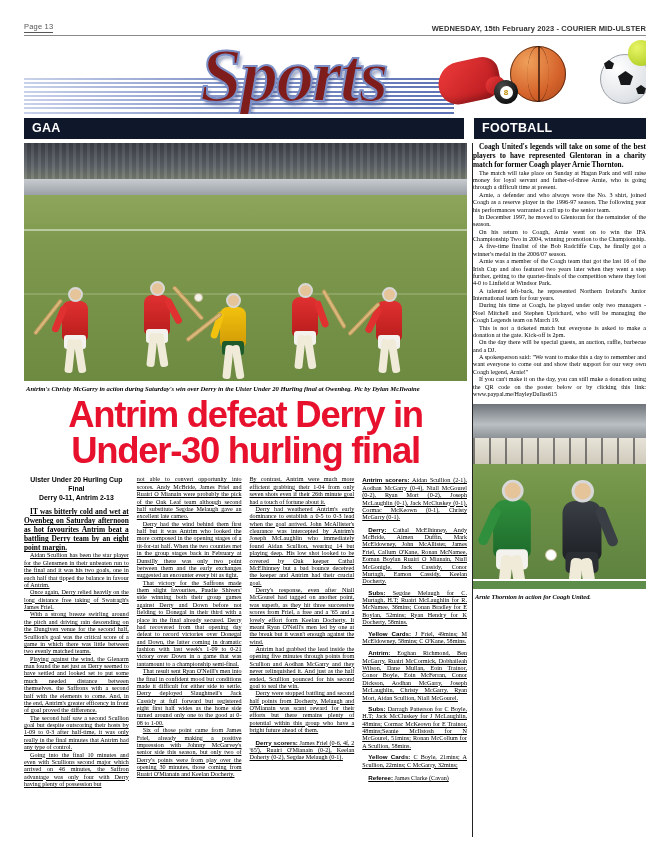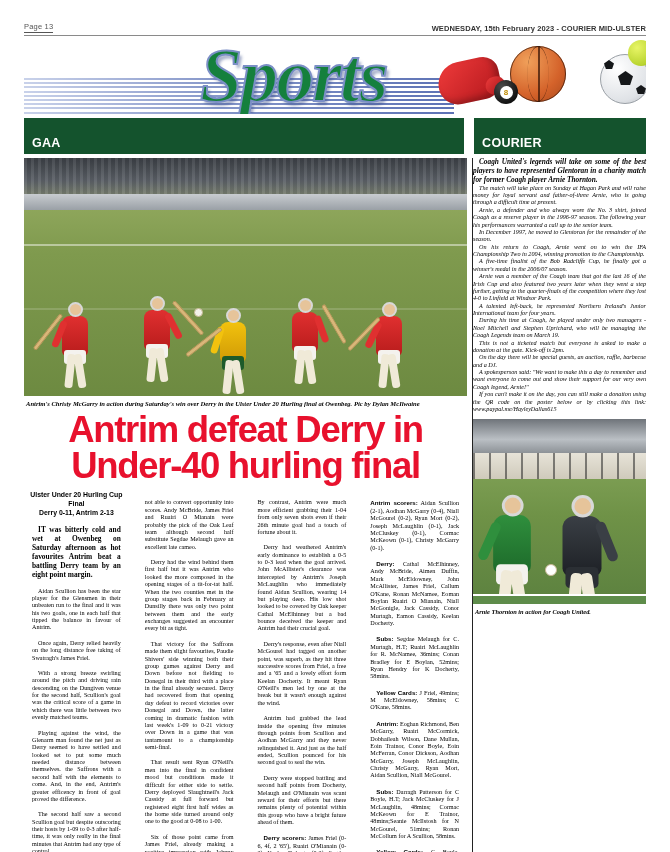--- a/index.html
+++ b/index.html
@@ -26,21 +26,21 @@
   .masthead { position:relative; height:74px; margin-top:4px; overflow:hidden; }
   .mast-stripes { position:absolute; left:0; bottom:4px; width:430px; height:32px; }
   .mast-stripes i { display:block; height:2px; margin-bottom:2.2px;
                     background:linear-gradient(90deg,#c9d2ea 0%,#8596c9 45%,#5d72b5 100%); }
   .mast-courier { position:absolute; left:6px; top:8px;
       font-family:"Liberation Sans", sans-serif; font-weight:bold; font-style:italic;
       font-size:36px; letter-spacing:-1.5px; color:#e8112d; z-index:4;
       text-shadow:1px 1px 0 #fff, 2px 2px 2px rgba(90,110,170,.45); }
   .mast-sports { position:absolute; left:176px; top:-8px; z-index:5;
       font-family:"Liberation Serif", serif; font-style:italic; font-weight:bold;
-      font-size:76px; letter-spacing:-2px; color:#15803d;
+      font-size:76px; letter-spacing:-2px; color:#7f1d1d;
       -webkit-text-stroke:2px #7b8fc6;
       text-shadow:3px 4px 3px rgba(60,80,140,.45); }
   .mast-balls { position:absolute; right:-6px; top:0px; width:230px; height:74px; z-index:3; }
   .ball { position:absolute; border-radius:50%; }
   .b-basket { width:56px; height:56px; left:88px; top:6px;
       background:radial-gradient(circle at 32% 28%, #f0a05a, #d4622a 60%, #a8491c 100%); }
   .b-basket::before, .b-basket::after { content:""; position:absolute; inset:0;
       border-radius:50%; border:1.6px solid rgba(60,25,10,.75); }
   .b-basket::after { border-left:none; border-right:none; transform:scaleX(.38); }
   .b-basket-line { position:absolute; left:50%; top:0; width:1.6px; height:100%;
@@ -62,22 +62,22 @@
       background:linear-gradient(140deg,#ef3b3b,#9d1217); border-radius:10px; }
   .b-eight { position:absolute; left:72px; top:40px; width:24px; height:24px; border-radius:50%;
       background:radial-gradient(circle at 33% 28%, #4a4a4a, #101010 75%);
       display:flex; align-items:center; justify-content:center; }
   .b-eight span { width:13px; height:13px; border-radius:50%; background:#fff;
       font-family:"Liberation Sans",sans-serif; font-size:8px; font-weight:bold; color:#c08b00;
       display:flex; align-items:center; justify-content:center; }
 
   
   .sec-row { display:flex; gap:0; margin-top:4px; }
-  .secbar { background:#14532d; color:#fff; font-family:"Liberation Sans", sans-serif;
-            font-weight:bold; font-size:12.5px; padding:18px 8px 4px; letter-spacing:.3px; }
+  .secbar { background:#0f172a; color:#fff; font-family:"Liberation Sans", sans-serif;
+            font-weight:bold; font-size:12.5px; padding:3px 8px 4px; letter-spacing:.3px; }
   .secbar.gaa { width:443px; }
   .spacer-gap { width:10px; }
   .secbar.football { width:173px; }
 
   
   .body-row { display:flex; margin-top:4px; height:694px; }
   .left-panel { width:443px; position:relative; }
   .vrule { width:10px; position:relative; }
   .vrule::after { content:""; position:absolute; left:4.5px; top:0; bottom:0; width:1.2px;
                   background:#222; }
@@ -110,33 +110,33 @@
   .cap-hurl { font-family:"Liberation Serif", serif; font-style:italic; font-weight:bold;
       font-size:6.6px; padding:4px 2px 2px; line-height:1.2; }
 
   .headline-red { color:#e8112d; font-family:"Liberation Sans", sans-serif;
       font-weight:bold; font-size:36.5px; line-height:.98; letter-spacing:-1.3px;
       text-align:center; margin:2px 0 8px; }
 
   
   .gaa-cols { display:flex; gap:8px; }
   .gcol { width:106px; font-size:6.15px; line-height:1.2; text-align:justify; }
-  .gcol p { margin:8px; text-indent:6px; }
+  .gcol p { margin:0; text-indent:6px;text-decoration:underline; }
   .gcol p.noind { text-indent:0; }
   .subhead { font-family:"Liberation Sans", sans-serif; font-weight:bold; font-size:6.9px;
       text-align:center; line-height:1.25; margin-bottom:5px; }
   .lede { font-weight:bold; font-size:7.4px; line-height:1.22; text-align:justify;
       margin:0 0 3px; text-indent:0; }
   .lede::first-letter { font-size:7.4px; }
   .runhead { font-family:"Liberation Sans", sans-serif; font-weight:bold; font-size:6.2px; }
 
   
   .fb-headline { color:#1568b8; font-family:"Liberation Sans", sans-serif; font-weight:bold;
       font-size:17.5px; line-height:1.05; letter-spacing:-.4px; margin:6px 0 8px; }
-  .fb-body { font-size:6.15px; line-height:1.2; text-align:justify;font-style:italic; }
+  .fb-body { font-size:6.15px; line-height:1.2; text-align:justify; }
   .fb-body p { margin:0; text-indent:6px; }
   .fb-lede { font-weight:bold; font-size:7.3px; line-height:1.22; text-indent:0; margin:0 0 3px; }
 
   .photo-arnie { width:173px; height:175px; margin-top:6px; position:relative; overflow:hidden;
       background:linear-gradient(180deg,#8fae63 0%,#6f9247 55%,#5e8340 100%); }
   .roof { position:absolute; left:0; right:0; top:0; height:34px;
       background:linear-gradient(180deg,#6f747a,#babfc4 60%,#8d9297); }
   .wall { position:absolute; left:0; right:0; top:34px; height:26px;
       background:linear-gradient(180deg,#e7e3d8,#cfcabb); }
   .wall::after{content:"";position:absolute;inset:0;
@@ -182,21 +182,21 @@
       <div class="b-glove"></div>
       <div class="b-eight">
         <span>8</span>
       </div>
     </div>
   </div>
 
   <div class="sec-row">
     <div class="secbar gaa">GAA</div>
     <div class="spacer-gap"></div>
-    <div class="secbar football">COURIER</div>
+    <div class="secbar football">FOOTBALL</div>
   </div>
 
   <div class="body-row">
 
     <div class="left-panel">
 
       <div class="photo-hurl">
         <div class="crowd"></div>
         <div class="hoard"></div>
         <div class="pitch-line" style="top:86px"></div>
@@ -249,21 +249,21 @@
           <div class="head"></div>
           <div class="legs"></div>
             <div class="legs2"></div>
           <div class="arm" style="background:#e03030; left:-6px; top:5px; transform:rotate(26deg)"></div>
           <div class="stick" style="left:-14px; top:-4px; transform:rotate(44deg)"></div>
         </div>
       </div>
 
       <div class="cap-hurl">Antrim's Christy McGarry in action during Saturday's win over Derry in the Ulster Under 20 Hurling final at Owenbeg. Pic by Dylan McIlwaine</div>
 
-      <div class="headline-red">Antrim defeat Derry in Under-40 hurling final</div>
+      <div class="headline-red">Antrim defeat Derry in Under-30 hurling final</div>
 
       <div class="gaa-cols">
 
         <div class="gcol">
           <div class="subhead">
             <div>Ulster Under 20 Hurling Cup Final</div>
             <div>Derry 0-11, Antrim 2-13</div>
           </div>
           <p class="lede">IT was bitterly cold and wet at Owenbeg on Saturday afternoon as hot favourites Antrim beat a battling Derry team by an eight point margin.</p>
           <p>Aidan Scullion has been the star player for the Glensmen in their unbeaten run to the final and it was his two goals, one in each half that tipped the balance in favour of Antrim.</p>

